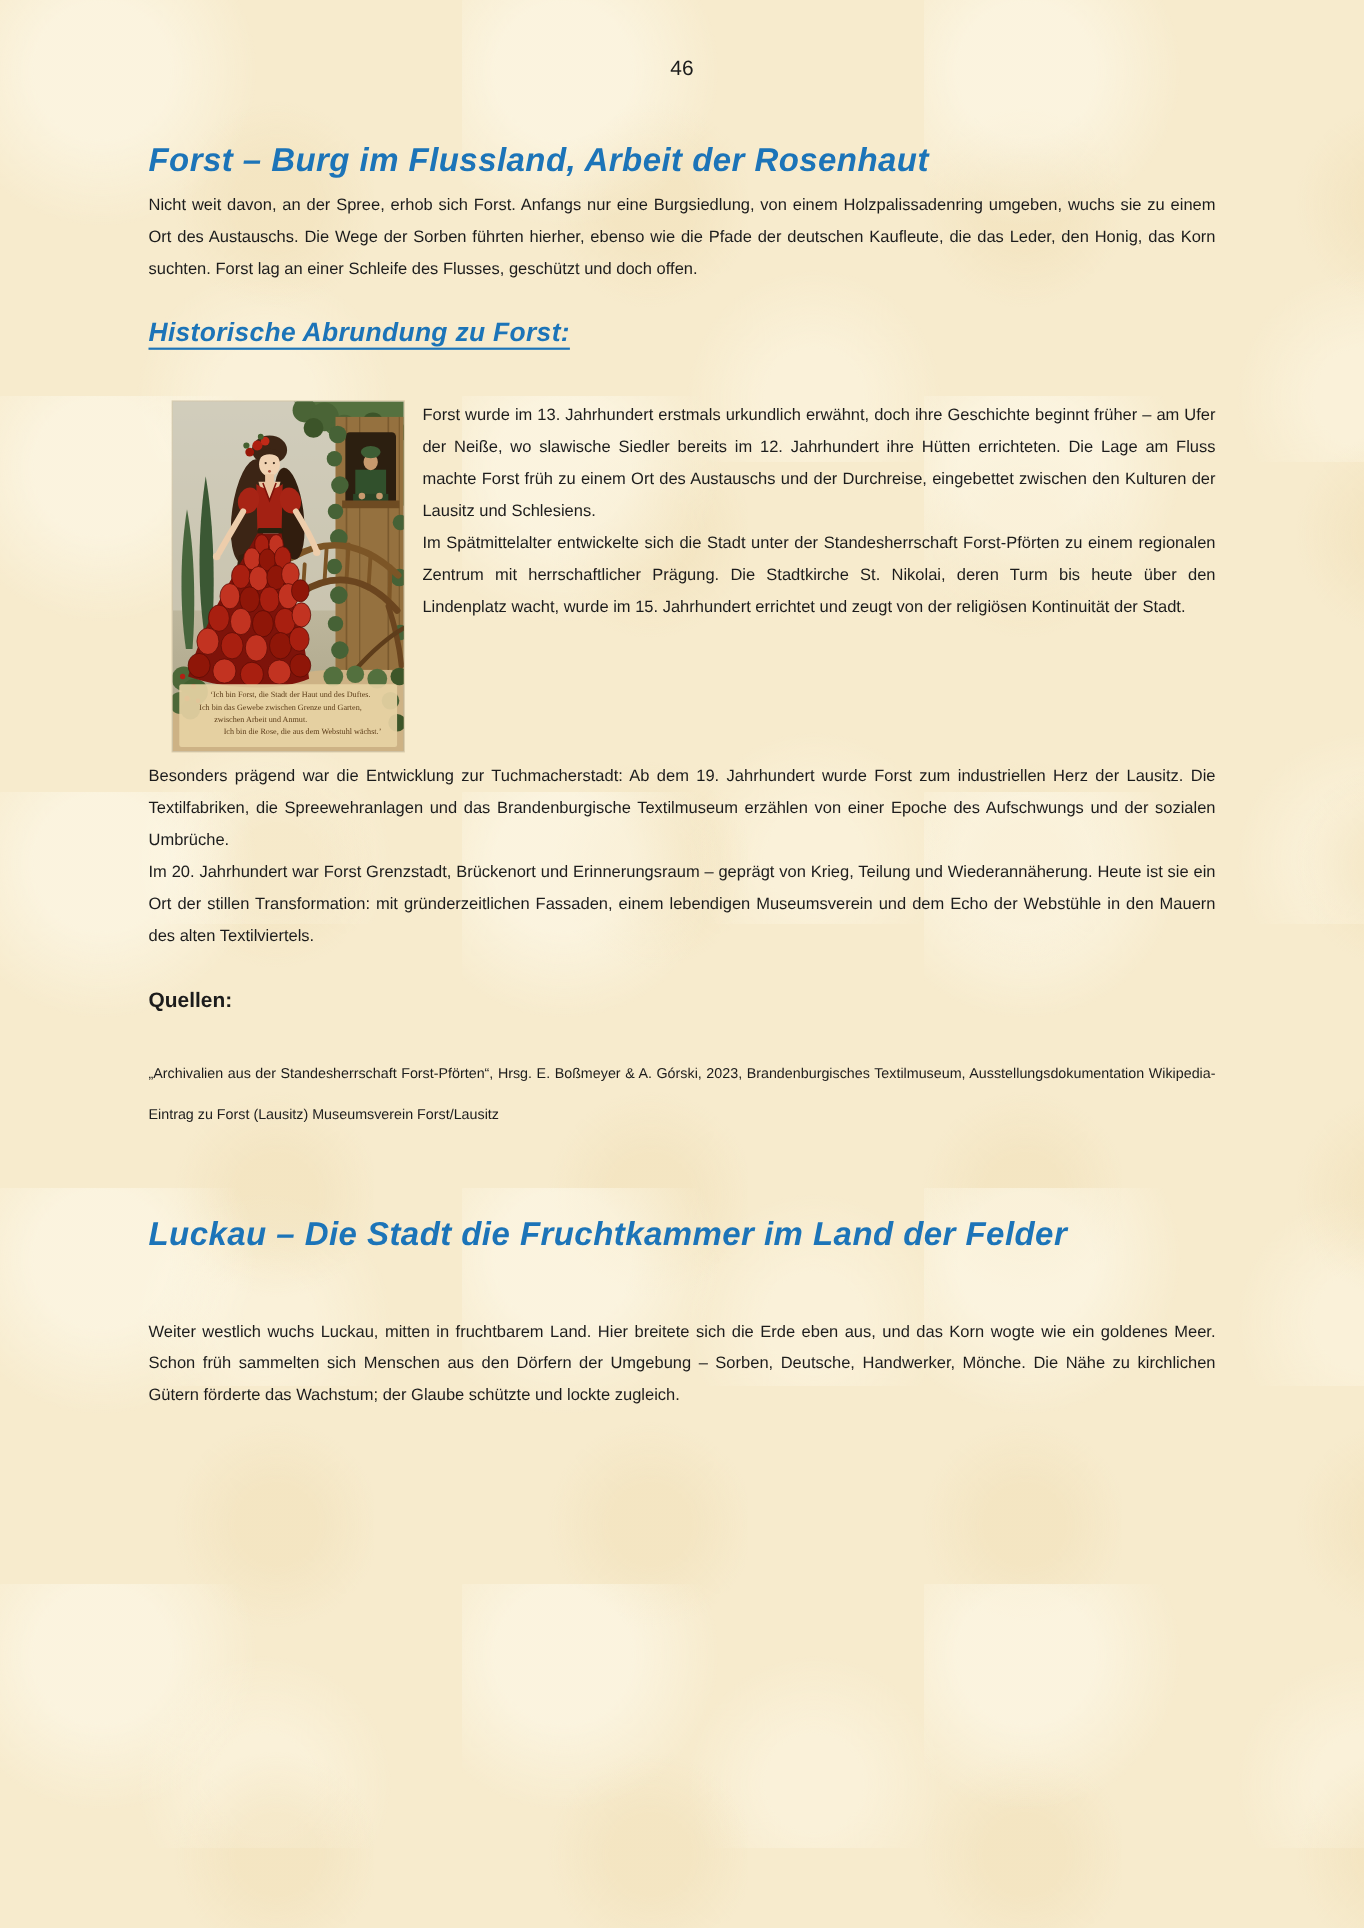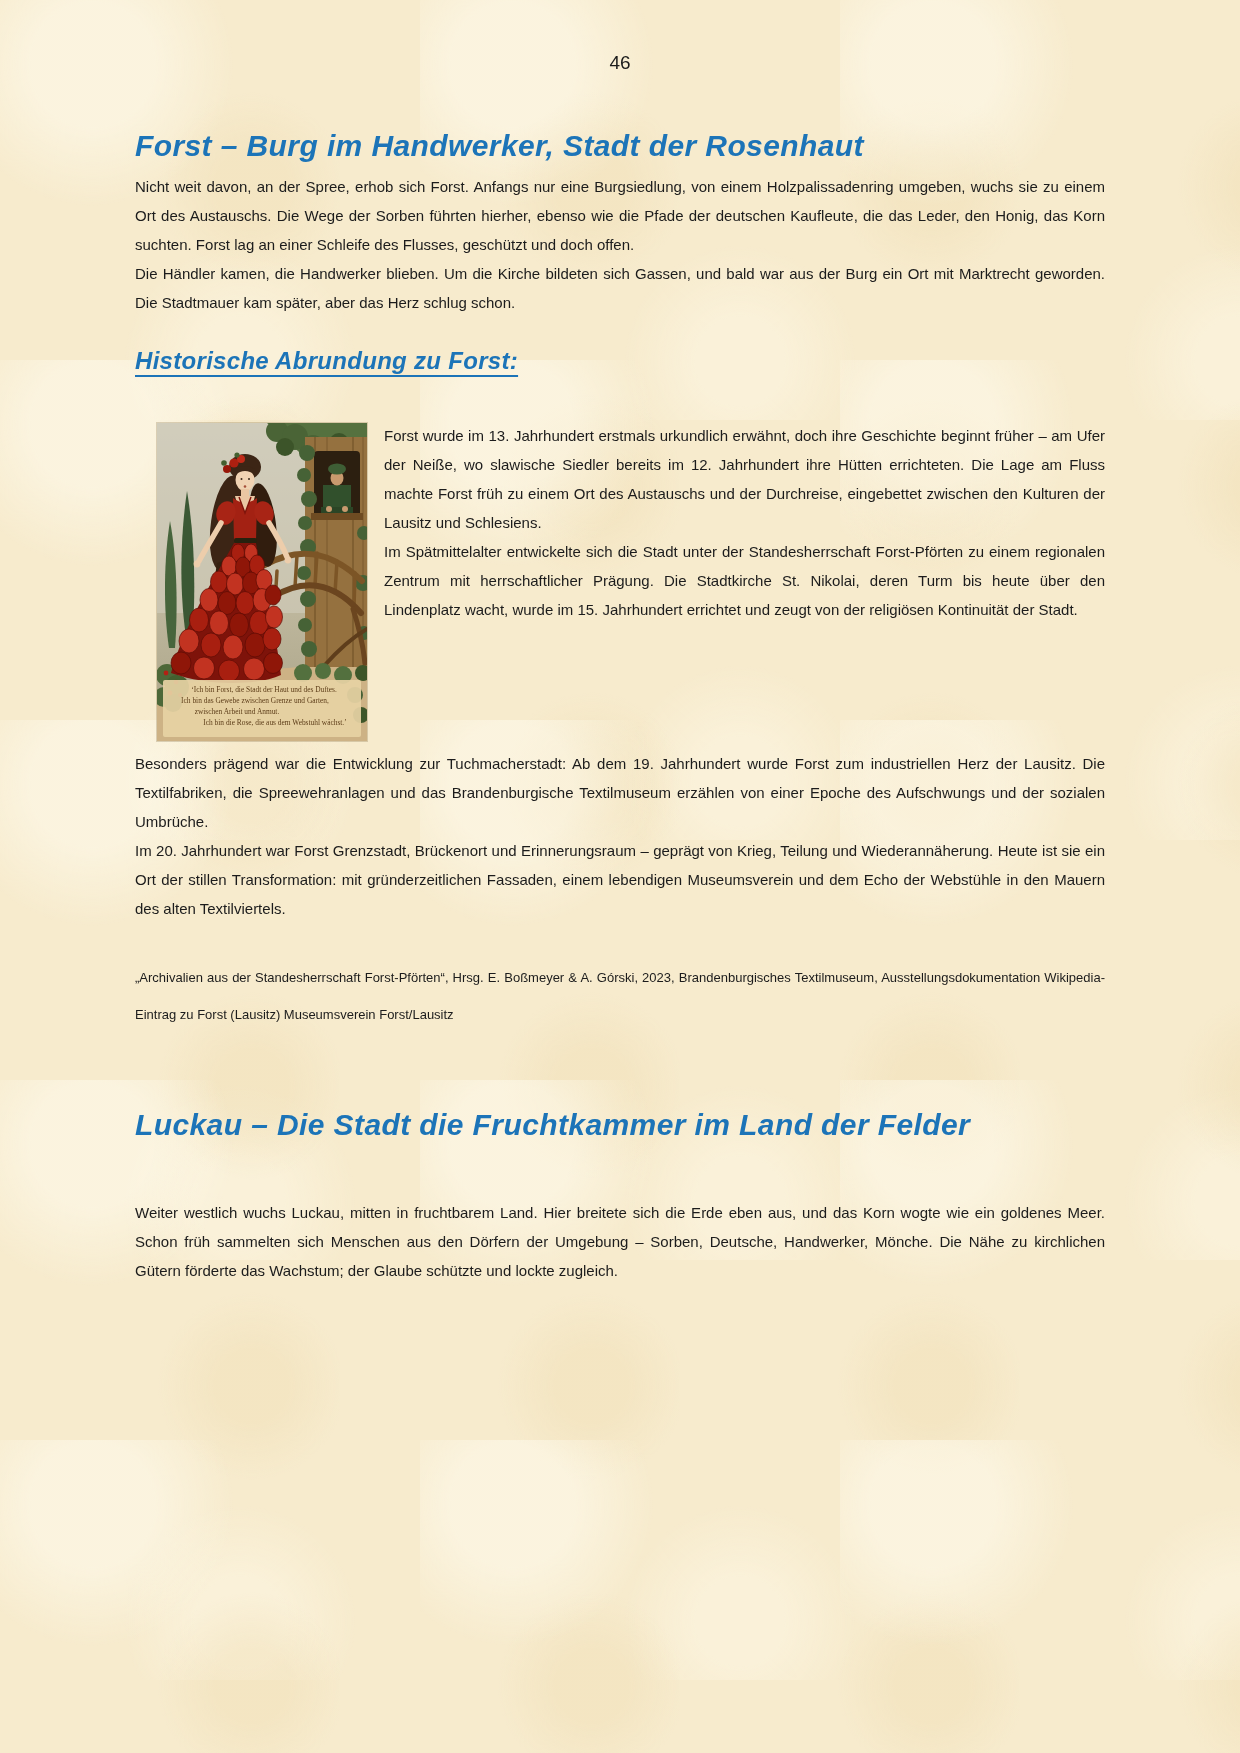--- a/index.html
+++ b/index.html
@@ -43,24 +43,23 @@
   h1.luckau{margin-top:62px;line-height:59px;}
   p.last{margin-top:44px;}
 </style>
 </head>
 <body>
 
 <div class="page">
 
   <p class="pageno">46</p>
 
-  <h1 class="heading">Forst – Burg im Handwerker, Stadt der Rosenhaut</h1>
+  <h1 class="heading">Forst – Burg im Flussland, Arbeit der Rosenhaut</h1>
 
   <p class="body mt-first">Nicht weit davon, an der Spree, erhob sich Forst. Anfangs nur eine Burgsiedlung, von einem Holzpalissadenring umgeben, wuchs sie zu einem Ort des Austauschs. Die Wege der Sorben führten hierher, ebenso wie die Pfade der deutschen Kaufleute, die das Leder, den Honig, das Korn suchten. Forst lag an einer Schleife des Flusses, geschützt und doch offen.</p>
-  <p class="body">Die Händler kamen, die Handwerker blieben. Um die Kirche bildeten sich Gassen, und bald war aus der Burg ein Ort mit Marktrecht geworden. Die Stadtmauer kam später, aber das Herz schlug schon.</p>
 
   <h2 class="subheading">Historische Abrundung zu Forst:</h2>
 
   <div class="wrapblock">
 
     <div class="illustration">
       <svg viewBox="0 0 210 318" width="210" height="318">
         <defs>
           <linearGradient id="wall" x1="0" y1="0" x2="0" y2="1">
             <stop offset="0" stop-color="#cfcab8"></stop>
@@ -239,19 +238,20 @@
       </svg>
     </div>
 
     <p class="body">Forst wurde im 13. Jahrhundert erstmals urkundlich erwähnt, doch ihre Geschichte beginnt früher – am Ufer der Neiße, wo slawische Siedler bereits im 12. Jahrhundert ihre Hütten errichteten. Die Lage am Fluss machte Forst früh zu einem Ort des Austauschs und der Durchreise, eingebettet zwischen den Kulturen der Lausitz und Schlesiens.</p>
     <p class="body mt-blank">Im Spätmittelalter entwickelte sich die Stadt unter der Standesherrschaft Forst-Pförten zu einem regionalen Zentrum mit herrschaftlicher Prägung. Die Stadtkirche St. Nikolai, deren Turm bis heute über den Lindenplatz wacht, wurde im 15. Jahrhundert errichtet und zeugt von der religiösen Kontinuität der Stadt.</p>
   </div>
 
   <p class="body mt-sec">Besonders prägend war die Entwicklung zur Tuchmacherstadt: Ab dem 19. Jahrhundert wurde Forst zum industriellen Herz der Lausitz. Die Textilfabriken, die Spreewehranlagen und das Brandenburgische Textilmuseum erzählen von einer Epoche des Aufschwungs und der sozialen Umbrüche.</p>
   <p class="body mt-blank">Im 20. Jahrhundert war Forst Grenzstadt, Brückenort und Erinnerungsraum – geprägt von Krieg, Teilung und Wiederannäherung. Heute ist sie ein Ort der stillen Transformation: mit gründerzeitlichen Fassaden, einem lebendigen Museumsverein und dem Echo der Webstühle in den Mauern des alten Textilviertels.</p>
 
+  <p class="sources-label">Quellen:</p>
   <p class="sources">„Archivalien aus der Standesherrschaft Forst-Pförten“, Hrsg. E. Boßmeyer &amp; A. Górski, 2023, Brandenburgisches Textilmuseum, Ausstellungsdokumentation Wikipedia-Eintrag zu Forst (Lausitz) Museumsverein Forst/Lausitz</p>
 
   <h1 class="heading luckau">Luckau – Die Stadt die Fruchtkammer im Land der Felder</h1>
 
   <p class="body last">Weiter westlich wuchs Luckau, mitten in fruchtbarem Land. Hier breitete sich die Erde eben aus, und das Korn wogte wie ein goldenes Meer. Schon früh sammelten sich Menschen aus den Dörfern der Umgebung – Sorben, Deutsche, Handwerker, Mönche. Die Nähe zu kirchlichen Gütern förderte das Wachstum; der Glaube schützte und lockte zugleich.</p>
 
 </div>
 
 </body></html>

